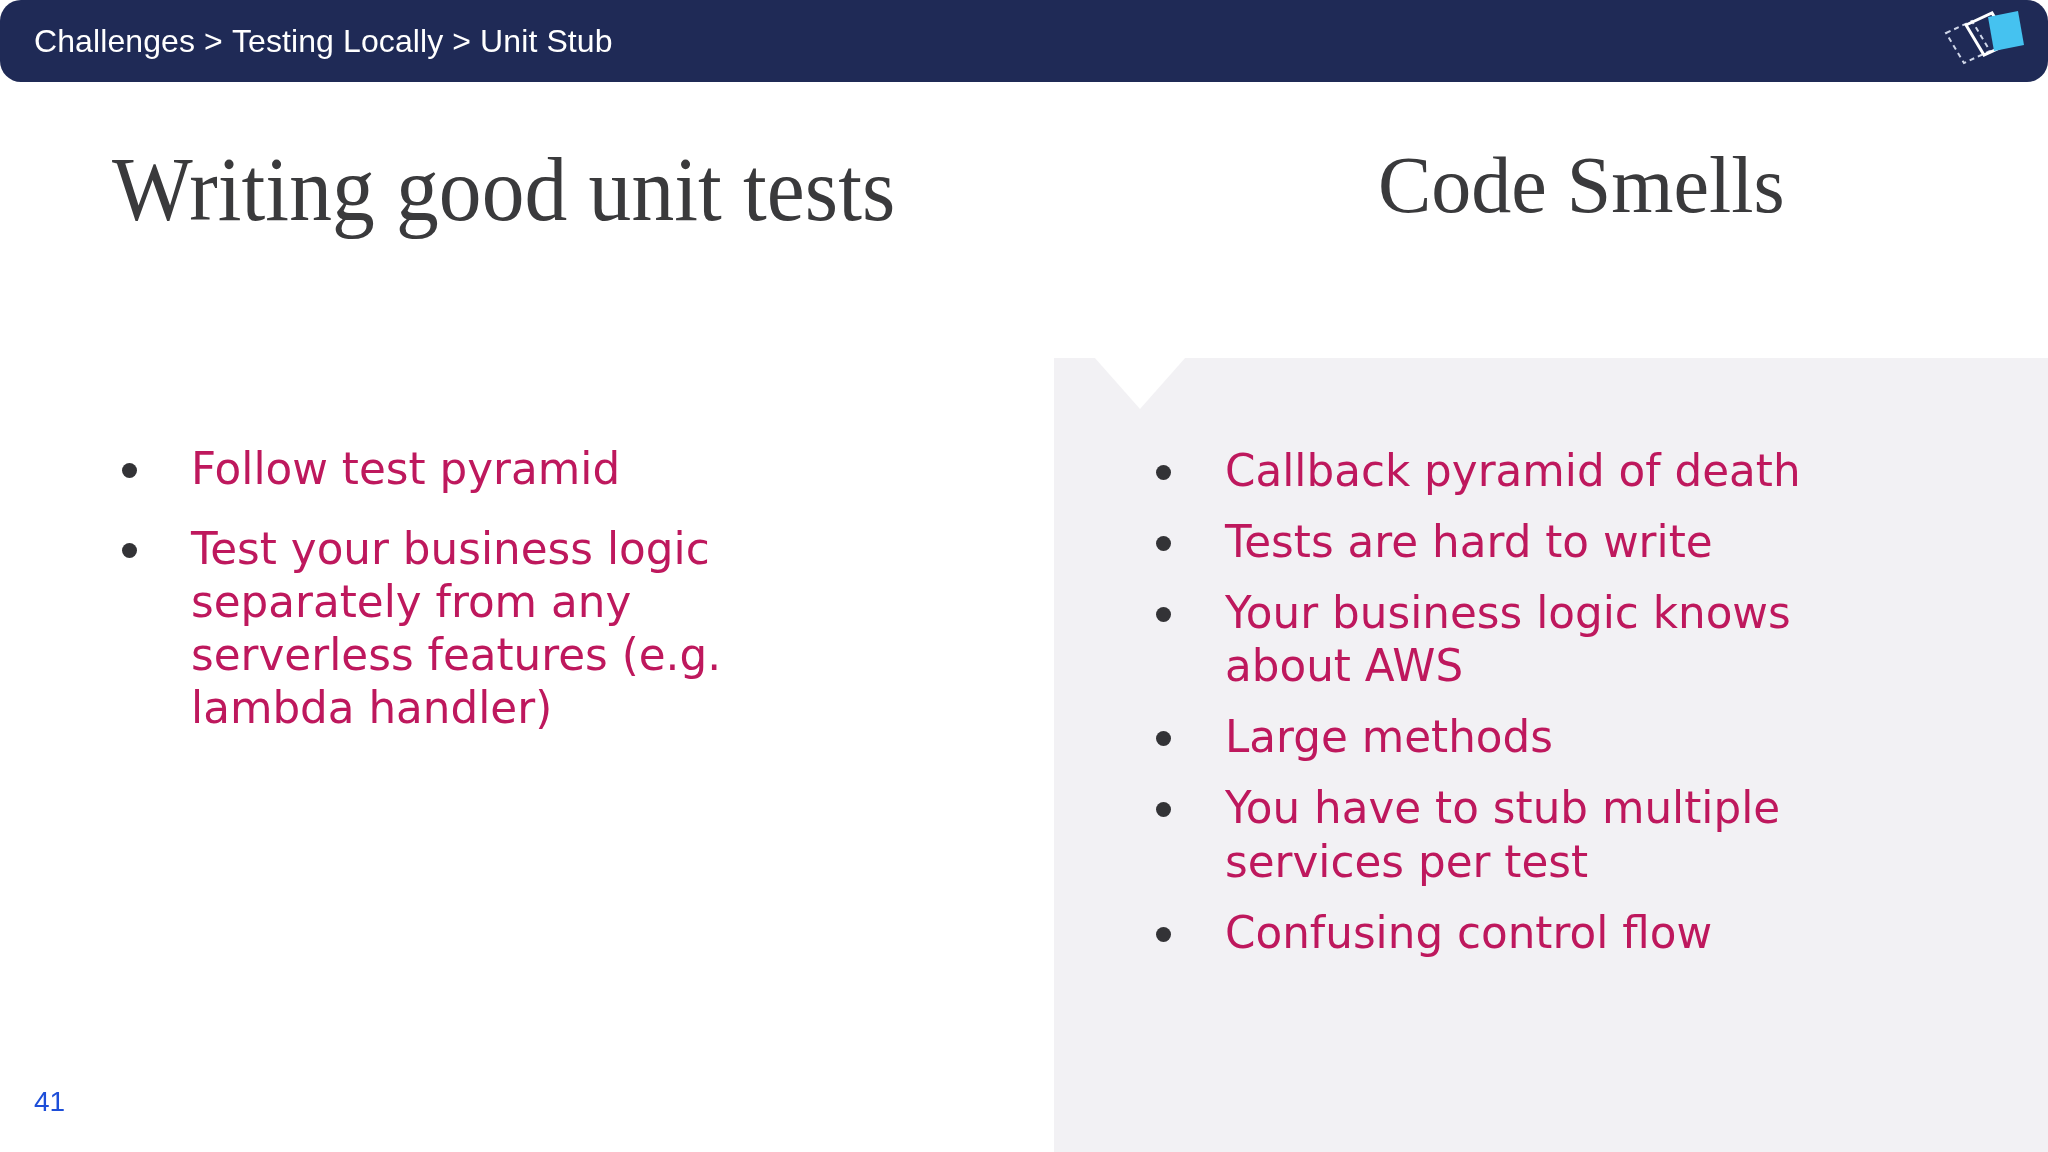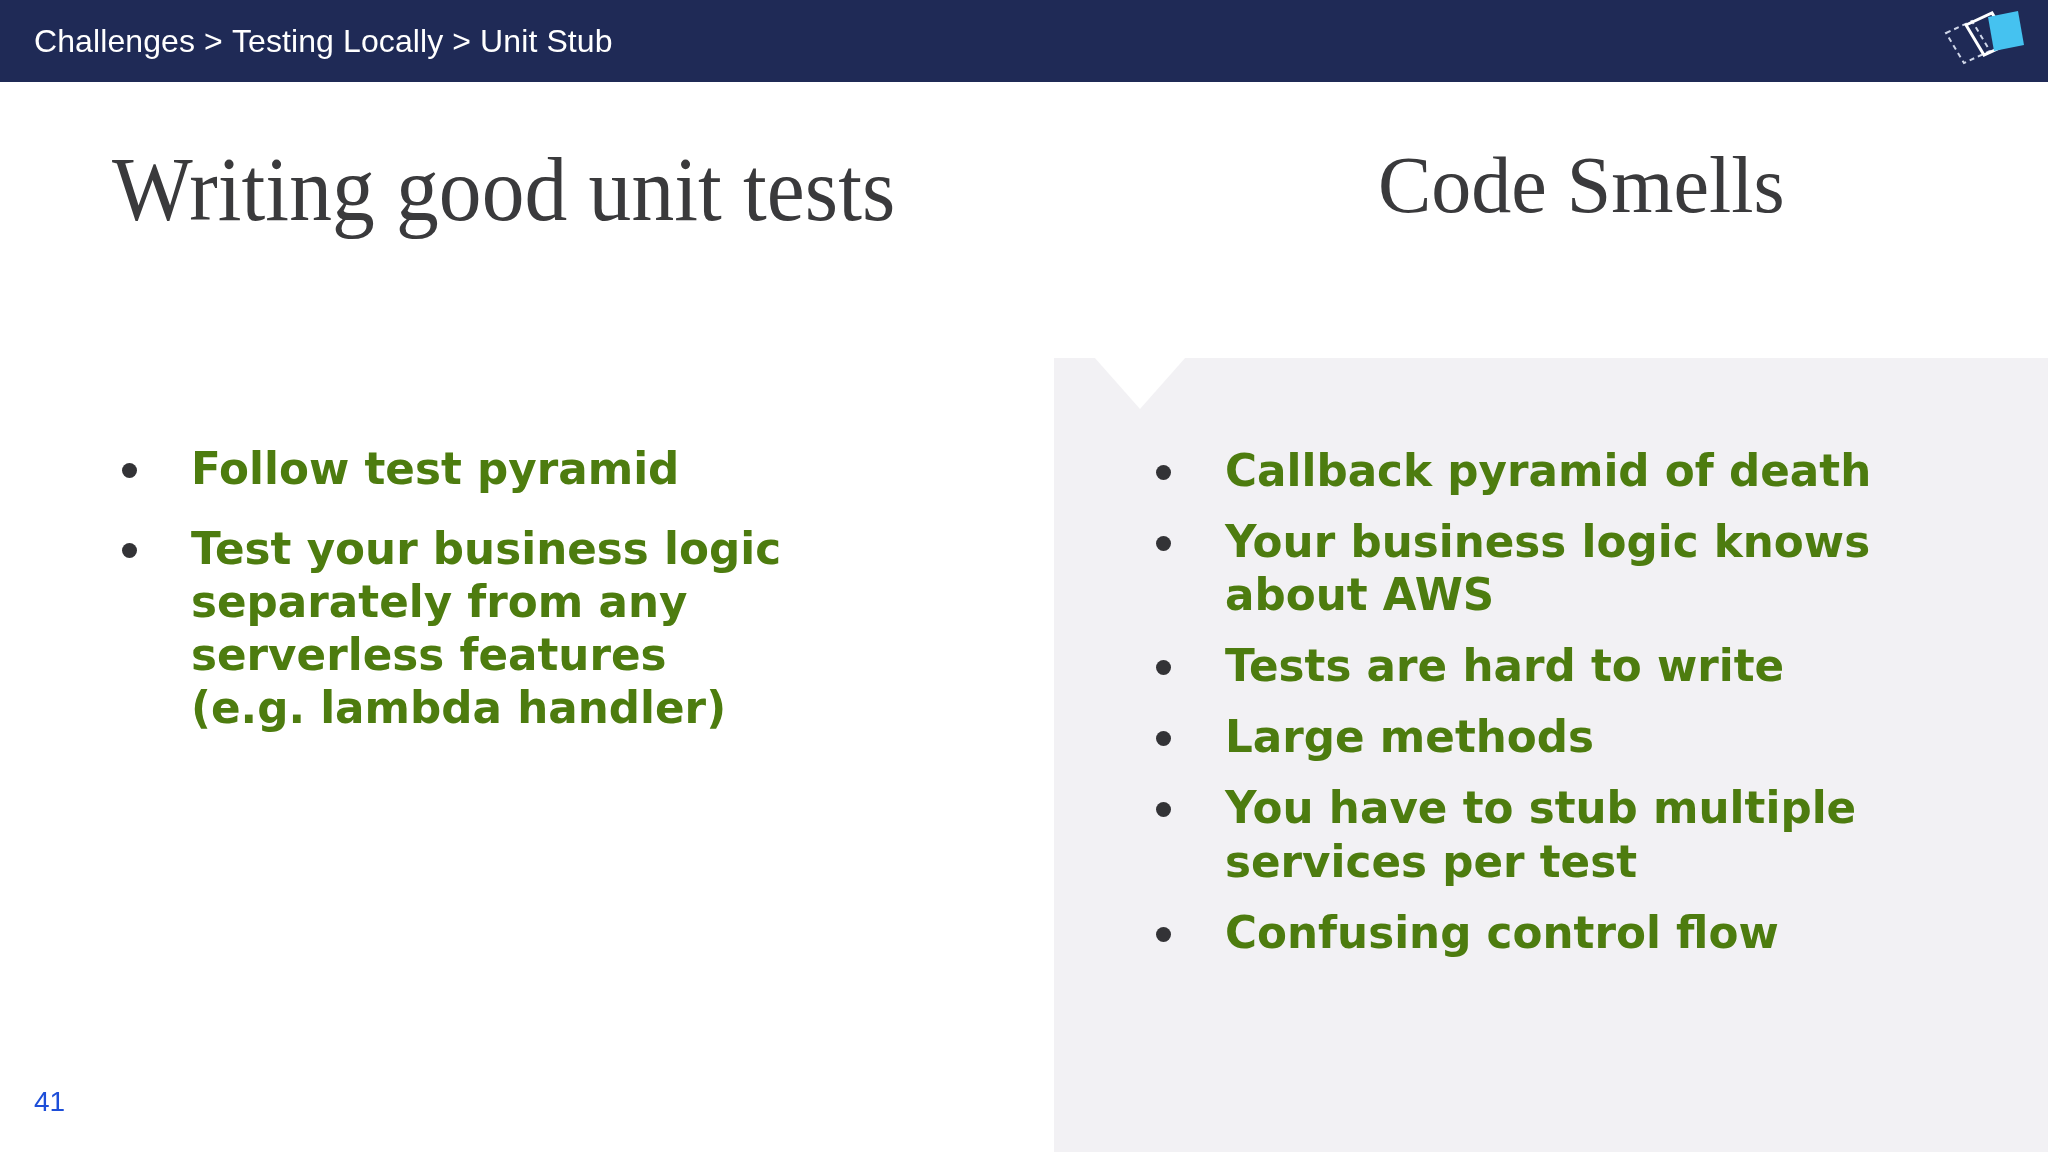--- a/index.html
+++ b/index.html
@@ -19,20 +19,21 @@
   
   #topbar {
     position: absolute;
     left: 0; top: 0;
     width: 2048px;
     height: 82px;
     background: #1f2a56;
     display: flex;
     align-items: center;
     justify-content: space-between;
+    border-radius: 21px;
   }
   #breadcrumb {
     margin-left: 34px;
     color: #ffffff;
     font-family: "Liberation Sans", sans-serif;
     font-size: 32px;
     letter-spacing: 0.1px;
     white-space: nowrap;
     display: flex;
     align-items: baseline;
@@ -94,23 +95,23 @@
   
   .bullet-list {
     position: absolute;
     list-style: none;
     margin: 0;
     padding: 0;
   }
   .bullet-item {
     display: flex;
     align-items: flex-start;
-    color: #4d7c0f;
+    color: #be185d;
     font-family: "DejaVu Sans", sans-serif;
-    font-weight: 700;
+    font-weight: 400;
   }
   .bullet-dot {
     flex: 0 0 auto;
     width: 15px;
     height: 15px;
     border-radius: 50%;
     background: #333336;
   }
   .bullet-text {
     flex: 1 1 auto;
@@ -205,28 +206,28 @@
     </li>
   </ul>
 
   <ul class="bullet-list" id="list-right">
     <li class="bullet-item">
       <span class="bullet-dot"></span>
       <span class="bullet-text">Callback pyramid of death</span>
     </li>
     <li class="bullet-item">
       <span class="bullet-dot"></span>
+      <span class="bullet-text">Tests are hard to write</span>
+    </li>
+    <li class="bullet-item">
+      <span class="bullet-dot"></span>
       <span class="bullet-text">Your business logic knows about AWS</span>
     </li>
     <li class="bullet-item">
       <span class="bullet-dot"></span>
-      <span class="bullet-text">Tests are hard to write</span>
-    </li>
-    <li class="bullet-item">
-      <span class="bullet-dot"></span>
       <span class="bullet-text">Large methods</span>
     </li>
     <li class="bullet-item">
       <span class="bullet-dot"></span>
       <span class="bullet-text">You have to stub multiple services per test</span>
     </li>
     <li class="bullet-item">
       <span class="bullet-dot"></span>
       <span class="bullet-text">Confusing control flow</span>
     </li>

